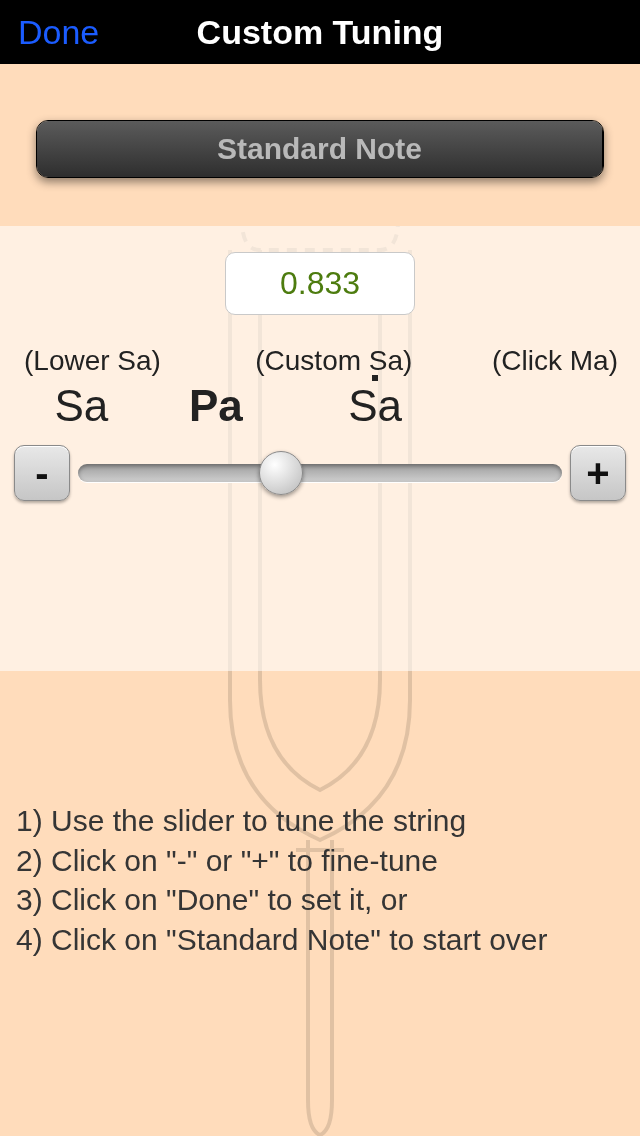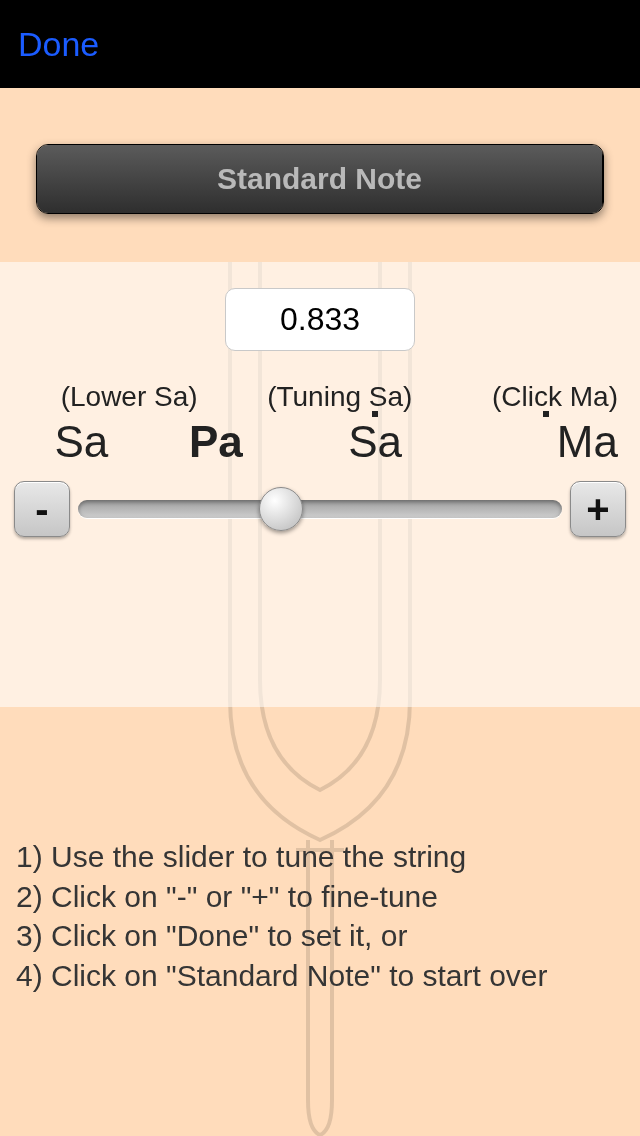--- a/index.html
+++ b/index.html
@@ -13,21 +13,21 @@
     top: 80px;
     transform: translateX(-50%);
     width: 260px;
     height: 1060px;
     opacity: 0.18;
     pointer-events: none;
   }
 
   .navbar {
     position: relative;
-    height: 88px;
+    height: 64px;
     background: #000;
     display: flex;
     align-items: center;
     justify-content: center;
     z-index: 5;
     text-decoration: underline;
   }
   .navbar .done {
     position: absolute;
     left: 18px;
@@ -45,21 +45,21 @@
   }
 
   .seg-wrap {
     position: relative;
     z-index: 4;
     padding: 56px 36px 48px 36px;
     background: #ffdcbb;
   }
   .seg {
     display: flex;
-    height: 70px;
+    height: 58px;
     border-radius: 12px;
     overflow: hidden;
     box-shadow: 0 4px 10px rgba(0,0,0,0.45), inset 0 1px 0 rgba(255,255,255,0.15);
     border: 1px solid #000;
   }
   .seg .opt {
     flex: 1;
     display: flex;
     align-items: center;
     justify-content: center;
@@ -90,33 +90,33 @@
     display: flex;
     justify-content: center;
     margin-bottom: 30px;
   }
   .value-box {
     background: #fff;
     border: 1px solid #c9c9c9;
     border-radius: 10px;
     padding: 12px 36px;
     font-size: 32px;
-    color: #000000;
+    color: #4d7c0f;
     min-width: 190px;
     text-align: center;
   }
 
   .labels-upper {
     display: flex;
     width: 100%;
     font-size: 28px;
     color: #222;
     margin-bottom: 4px;
   }
-  .labels-upper .lu1 { flex: 0 0 30%; text-align: right; padding-left: 10px;}
+  .labels-upper .lu1 { flex: 0 0 30%; text-align: left; padding-left: 10px;}
   .labels-upper .lu2 { flex: 0 0 40%; text-align: right; padding-right: 30px;}
   .labels-upper .lu3 { flex: 0 0 30%; text-align: right; padding-right: 8px;}
 
   .labels-lower {
     display: flex;
     width: 100%;
     font-size: 44px;
     color: #222;
     margin-bottom: 14px;
     position: relative;
@@ -198,45 +198,45 @@
     <path d="M52 80 L52 140 Q52 170 70 170 L190 170 Q208 170 208 140 L208 80" stroke-dasharray="10 8"></path>
     <path d="M40 170 L40 620 Q40 720 130 760 Q220 720 220 620 L220 170"></path>
     <path d="M70 170 L70 600 Q70 680 130 710 Q190 680 190 600 L190 170"></path>
     <path d="M118 760 L118 1020 Q118 1050 130 1055 Q142 1050 142 1020 L142 760"></path>
     <path d="M106 770 L154 770"></path>
   </g>
 </svg>
 
 <div class="navbar">
   <div class="done">Done</div>
+  <div class="title">Custom Tuning</div>
 </div>
 
 <div class="seg-wrap">
   <div class="seg">
     <div class="opt std">Standard Note</div>
   </div>
 </div>
 
 <div class="panel">
 
   <div class="value-row">
     <div class="value-box">0.833</div>
   </div>
 
   <div class="labels-upper">
     <div class="lu1">(Lower Sa)</div>
-    <div class="lu2">(Tuning Sa)</div>
+    <div class="lu2">(Custom Sa)</div>
     <div class="lu3">(Click Ma)</div>
   </div>
 
   <div class="labels-lower">
     <div class="ll s1"><span>Sa</span></div>
     <div class="ll s2"><span>Pa</span></div>
     <div class="ll s3 dot"><span>Sa</span></div>
-    <div class="ll s4 dot"><span>Ma</span></div>
   </div>
 
   <div class="slider-row">
     <div class="sq-btn">-</div>
     <div class="track">
       <div class="thumb" style="left:42%"></div>
     </div>
     <div class="sq-btn">+</div>
   </div>
 

